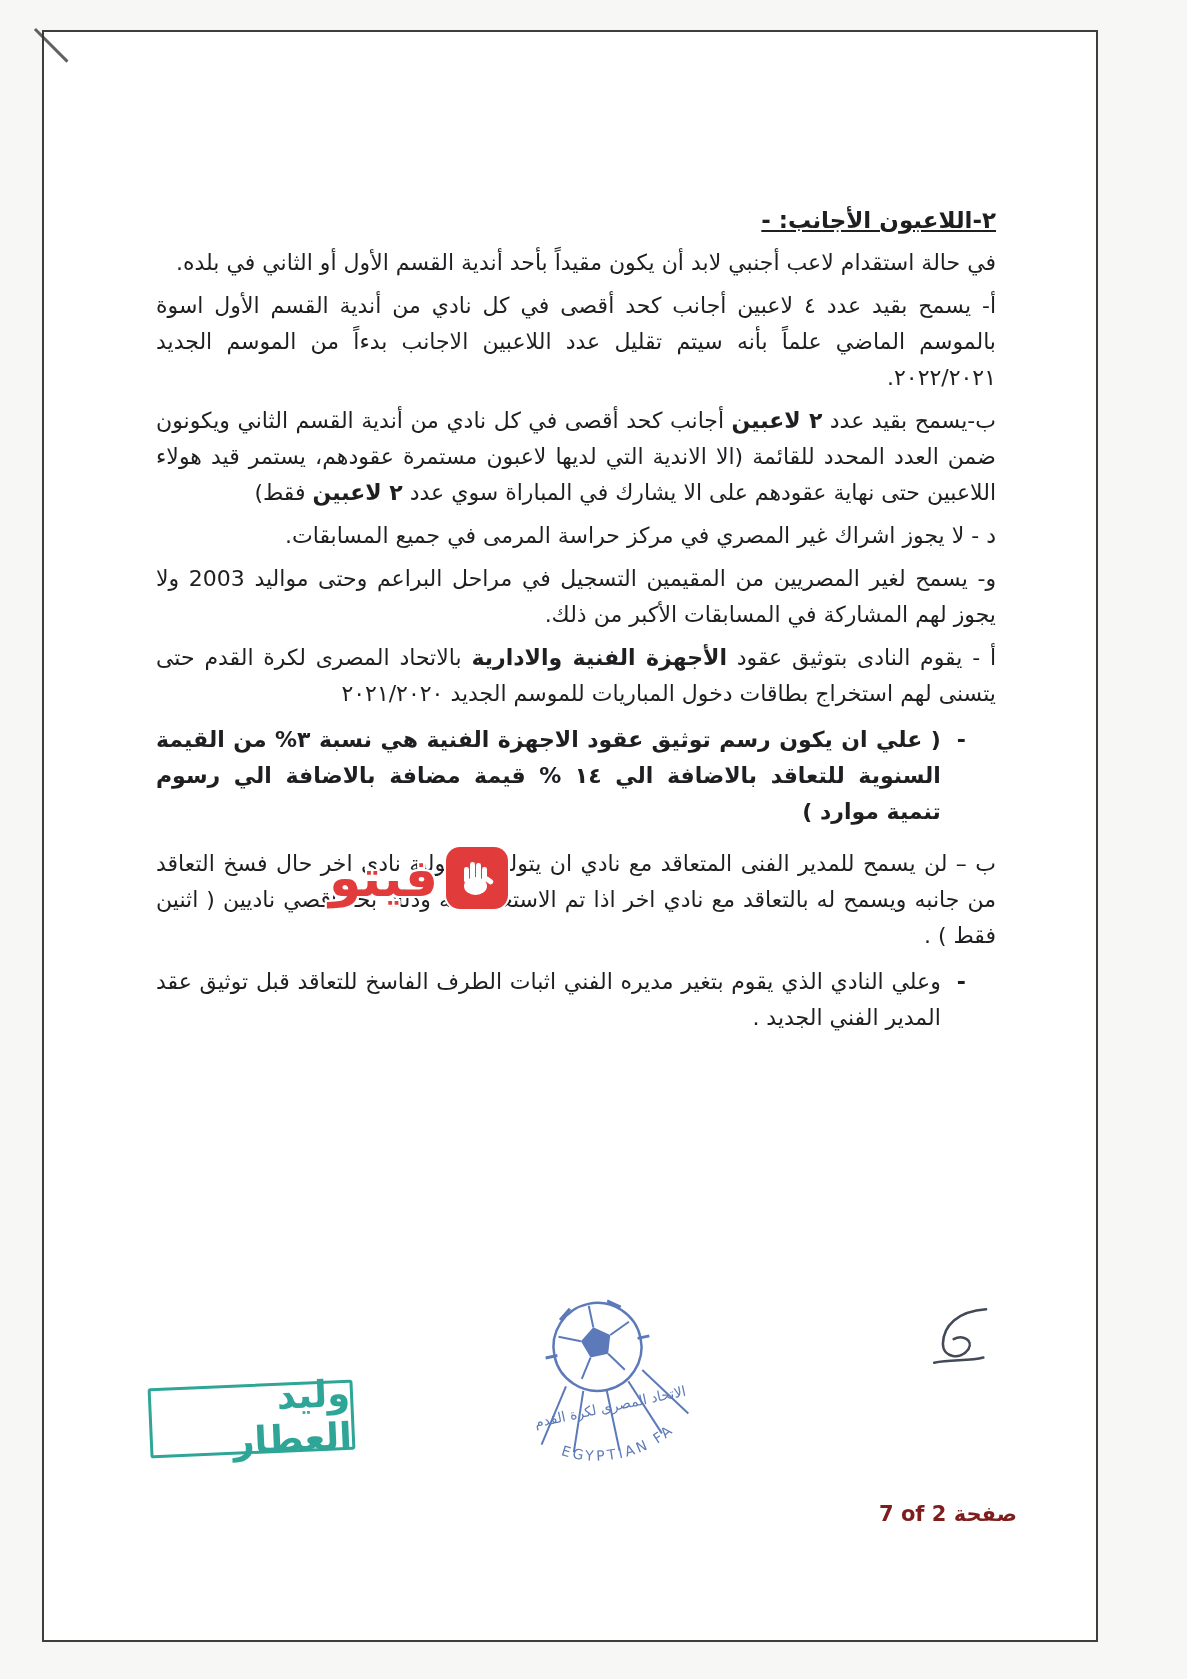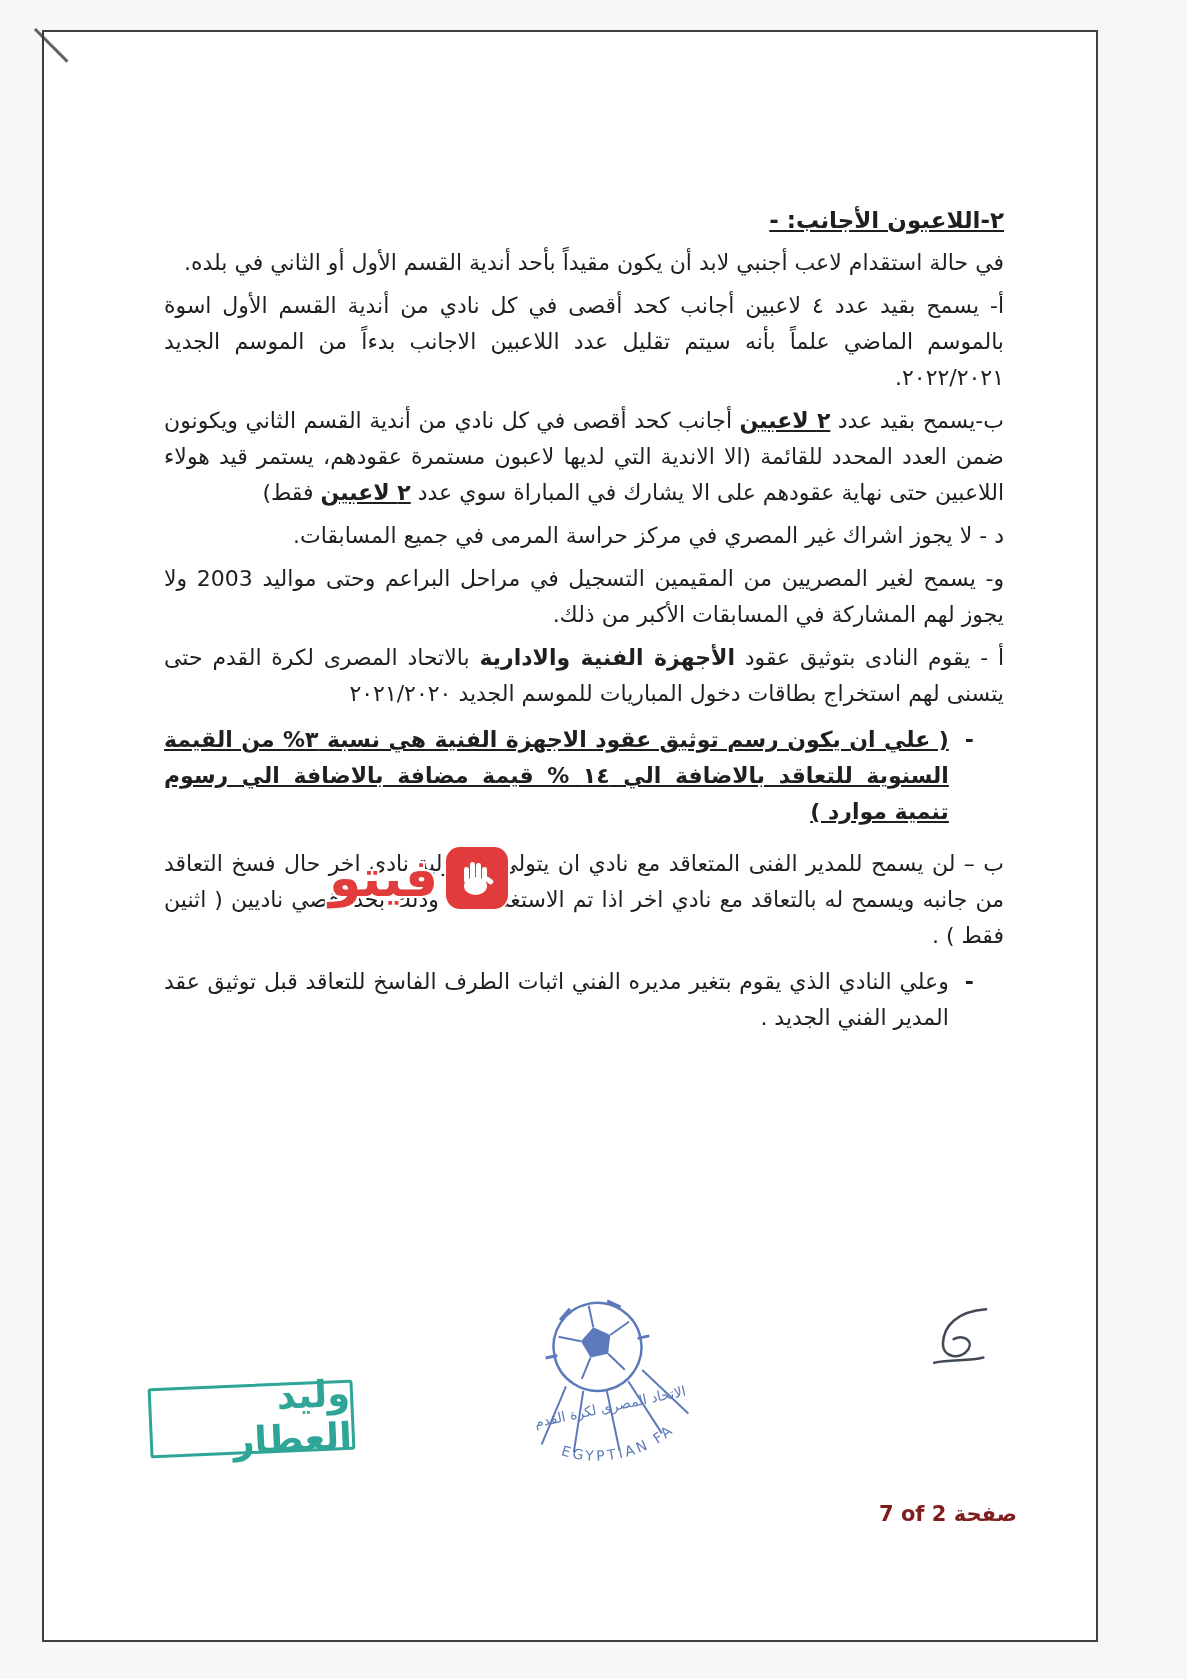--- a/index.html
+++ b/index.html
@@ -14,32 +14,32 @@
   }
   .corner-fold {
     position: absolute; top: -4px; left: -8px;
     width: 46px; height: 3px; background: #3a3a3a;
     transform: rotate(45deg); transform-origin: left top;
     opacity: .8;
   }
 
   
   .content {
-    position: absolute; top: 170px; right: 92px; width: 840px;
+    position: absolute; top: 170px; right: 100px; width: 840px;
     direction: rtl; text-align: justify;
     font-size: 22px; line-height: 36px; color: #1f1f22;
   }
   .content p { margin: 0 0 7px; }
   .sec-heading {
     font-weight: bold; font-size: 23px; margin: 0 0 9px;
   }
   .sec-heading .hd { text-decoration: underline; }
   .gap-top { margin-top: 30px; }
   .b  { font-weight: bold; }
-  .bu { font-weight: bold; text-decoration: underline; }
+  .bu { font-weight: bold; }
 
   .bullet {
     display: flex; gap: 16px; padding-right: 30px; margin: 10px 0 16px;
   }
   .bullet .marker { font-weight: bold; flex: 0 0 auto; }
   .bullet .txt { flex: 1 1 auto; }
 
   
   .footer {
     position: absolute; left: 835px; top: 1470px;

